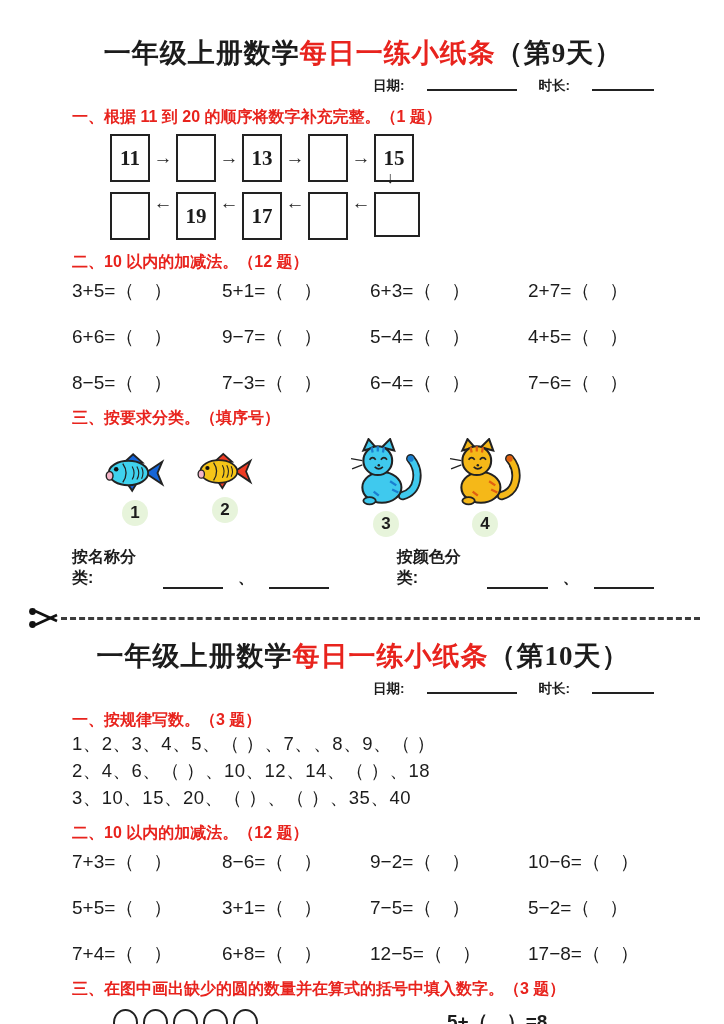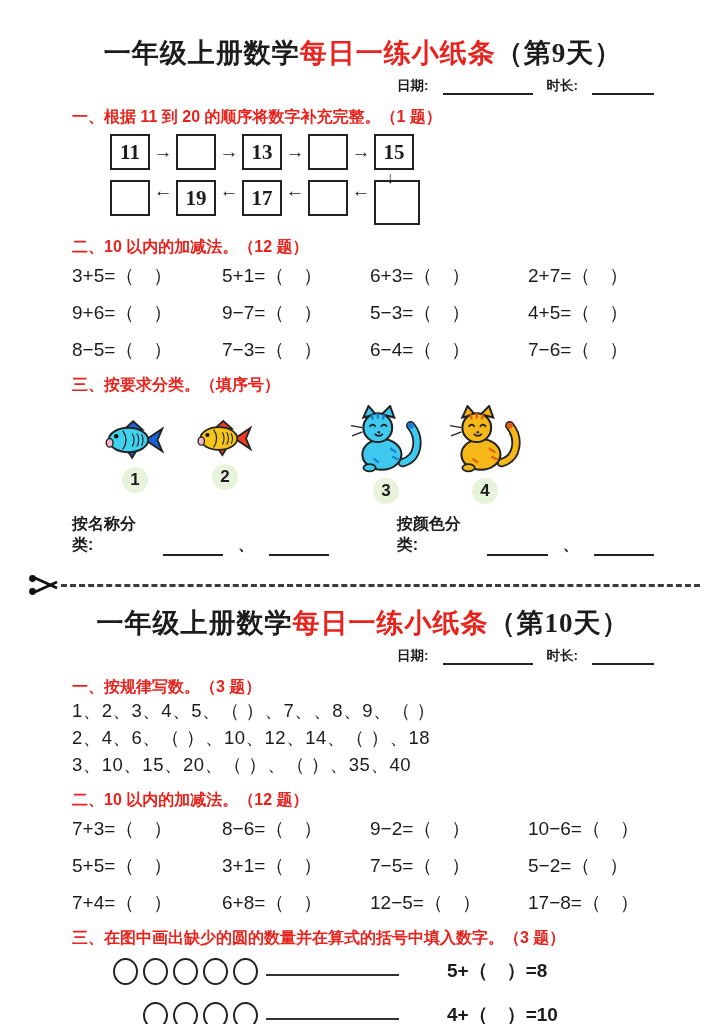--- a/index.html
+++ b/index.html
@@ -3,38 +3,38 @@
 <meta charset="utf-8">
 <style>
   * { margin:0; padding:0; box-sizing:border-box; }
   html,body { background:#ffffff; }
   body { font-family:"Liberation Sans", sans-serif; color:var(--text-black,#1c1c1c); }
   .page { position:relative; width:724px; height:1024px; background:#fff; padding:36px 70px 0 72px; overflow:hidden;border-radius:15px; }
 
   .title { text-align:center; font-family:"Liberation Serif", serif; font-weight:bold; font-size:27px; letter-spacing:1px; line-height:34px; }
   .title .red { color:var(--accent-red,#e8231d); }
 
-  .date-row { display:flex; justify-content:flex-end; align-items:flex-end; gap:14px; margin-top:7px; font-size:13.5px; font-weight:bold; }
+  .date-row { display:flex; justify-content:flex-end; align-items:flex-start; gap:22px; margin-top:7px; font-size:13.5px; font-weight:bold; }
   .blank { display:inline-block; border-bottom:2px solid #222; height:14px; }
   .u90{width:90px;} .u62{width:62px;} .u68{width:68px;}
 
   .sec-head { color:var(--accent-red,#e8231d); font-weight:bold; font-size:16px; margin-top:11px; line-height:21px; }
 
   
   .seq { position:relative; margin:7px 0 0 38px; width:320px; }
   .seq-row { display:flex; align-items:center; }
   .seq-row.r2 { margin-top:10px; align-items:flex-start; }
-  .sbox { width:40px; height:36px; border:2.5px solid #222; display:flex; align-items:center; justify-content:center;
+  .sbox { width:40px; height:48px; border:2.5px solid #222; display:flex; align-items:center; justify-content:center;
           font-family:"Liberation Serif", serif; font-size:21px; font-weight:600; background:#fff; flex:none; }
   .sbox.big { width:46px; height:45px; }
   .sarrow { width:26px; text-align:center; font-size:19px; font-weight:bold; color:#222; flex:none; }
   .seq-down { position:absolute; left:276px; top:37px; font-size:16px; font-weight:bold; color:#222; line-height:14px; }
 
   
-  .math-grid { display:grid; grid-template-columns:150px 148px 158px 1fr; row-gap:11px; margin-top:6px; font-size:19px; line-height:26px; }
+  .math-grid { display:grid; grid-template-columns:150px 148px 158px 1fr; row-gap:20px; margin-top:6px; font-size:19px; line-height:26px; }
 
   
   .animals { display:flex; align-items:flex-start; margin:10px 0 0 32px; }
   .acol { display:flex; flex-direction:column; align-items:center; gap:5px; }
   .acol.fish-col { margin-top:13px; }
   .gap30{margin-left:30px;} .gap95{margin-left:95px;} .gap25{margin-left:25px;}
   .badge { width:26px; height:26px; border-radius:50%; background:var(--badge-green,#e7f4db);
            display:flex; align-items:center; justify-content:center; font-weight:bold; font-size:17px; }
 
   .classify-row { display:flex; align-items:flex-end; gap:15px; margin-top:10px; font-size:16px; font-weight:bold; }
@@ -98,23 +98,23 @@
         <span class="sbox big"></span>
       </div>
     </div>
 
     <div class="sec-head">二、10 以内的加减法。（12 题）</div>
     <div class="math-grid">
       <span>3+5=（　）</span>
       <span>5+1=（　）</span>
       <span>6+3=（　）</span>
       <span>2+7=（　）</span>
-      <span>9+6=（　）</span>
+      <span>6+6=（　）</span>
       <span>9−7=（　）</span>
-      <span>5−3=（　）</span>
+      <span>5−4=（　）</span>
       <span>4+5=（　）</span>
       <span>8−5=（　）</span>
       <span>7−3=（　）</span>
       <span>6−4=（　）</span>
       <span>7−6=（　）</span>
     </div>
 
     <div class="sec-head">三、按要求分类。（填序号）</div>
 
     <div class="animals">

